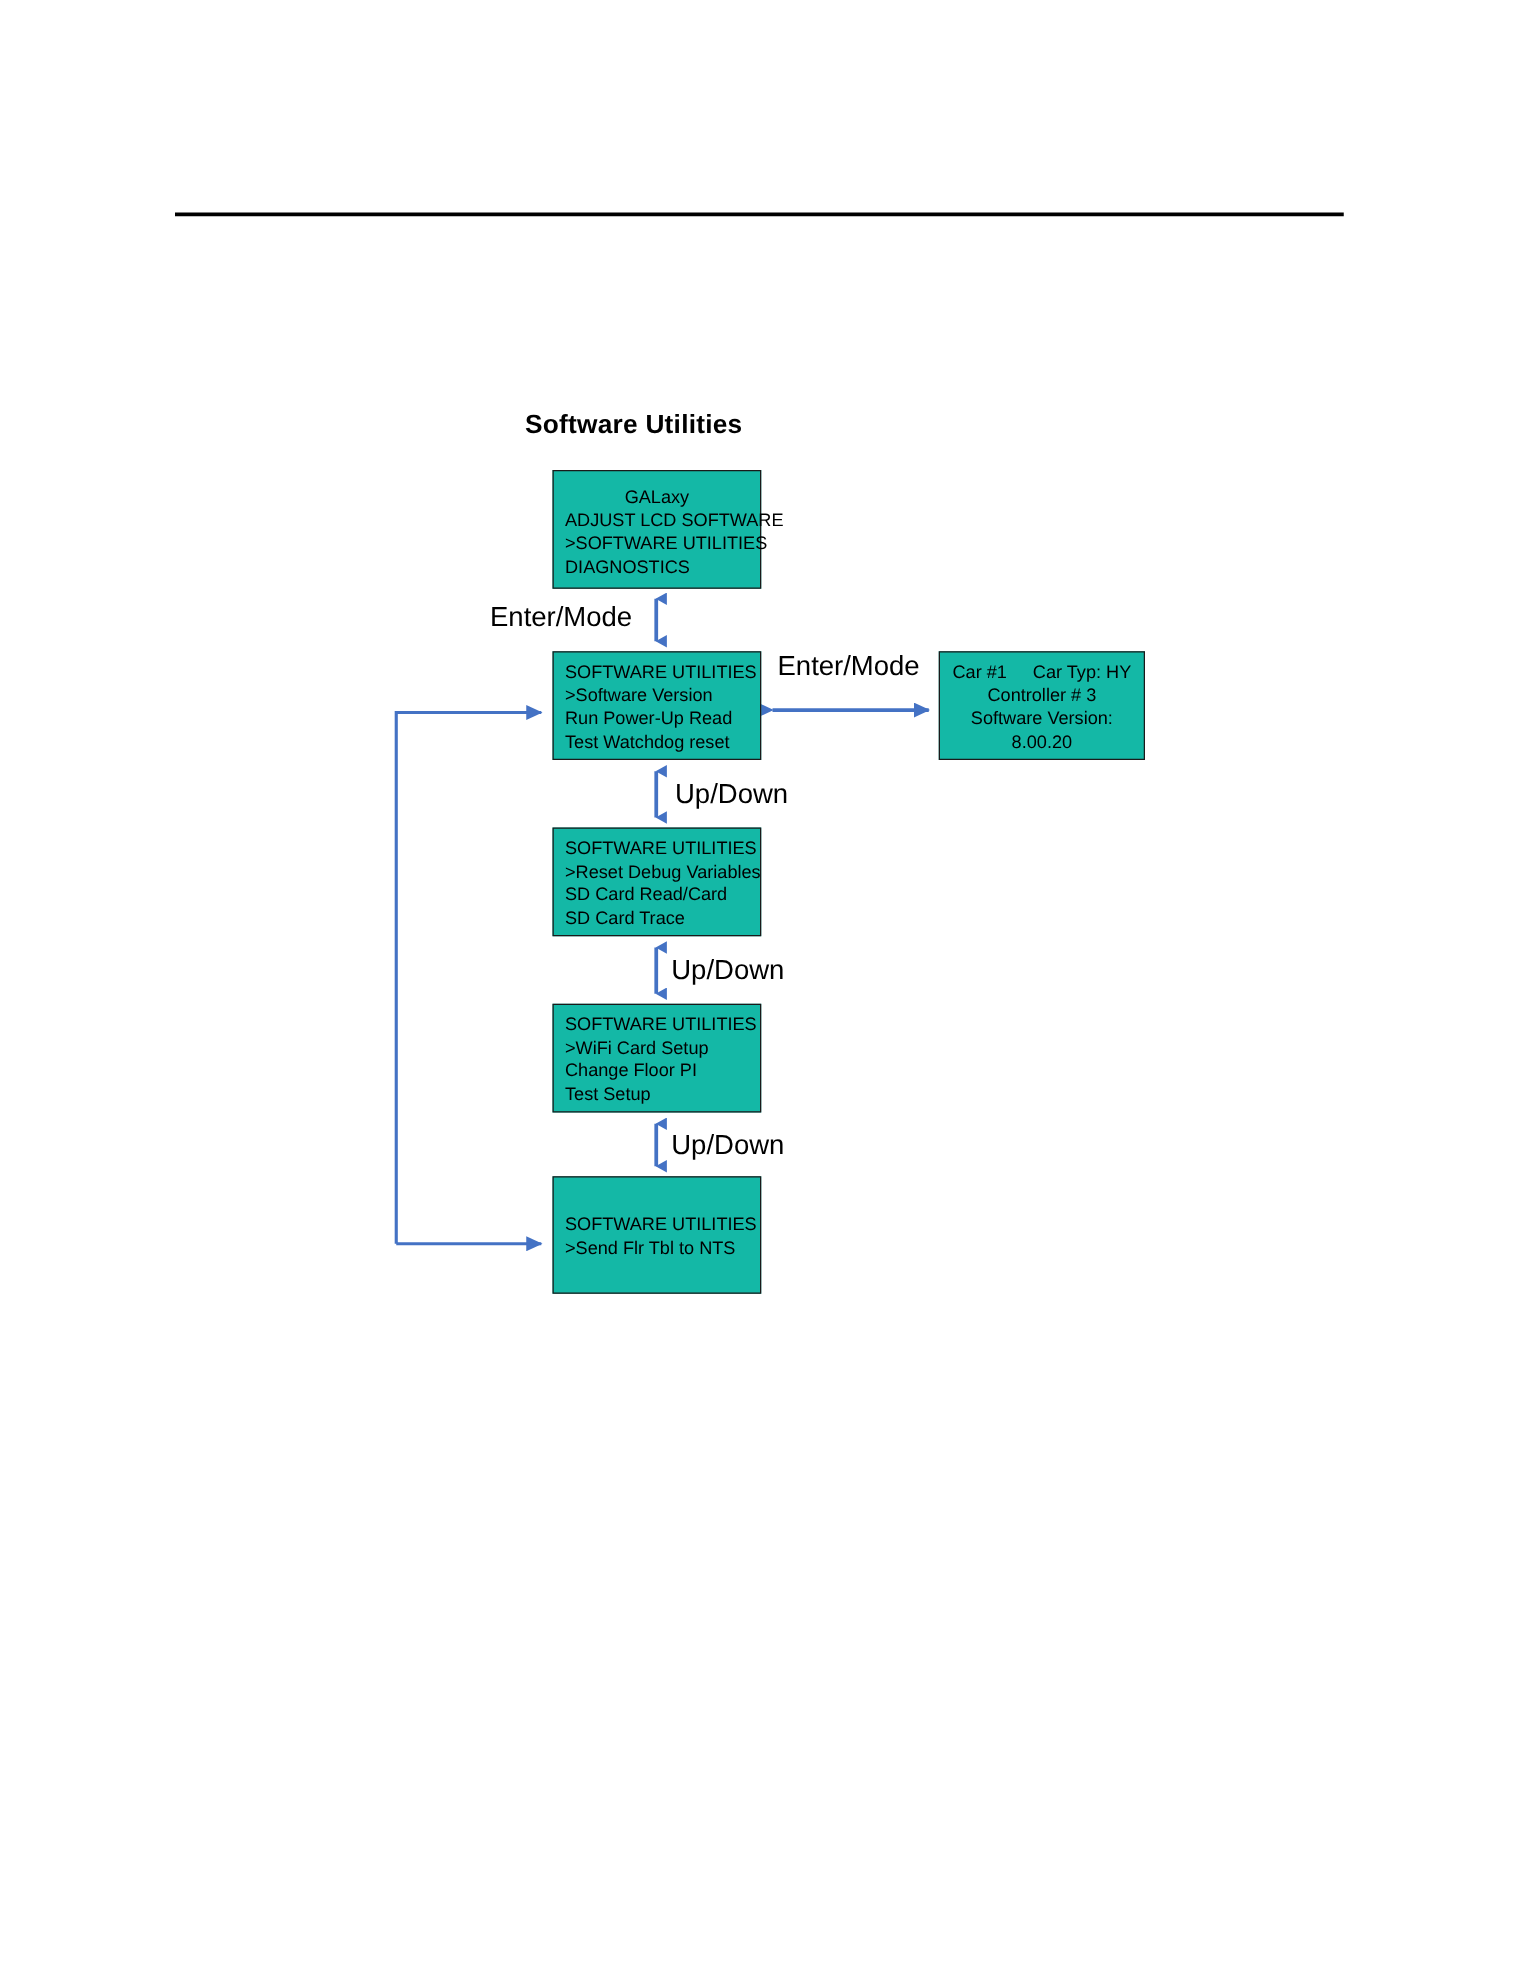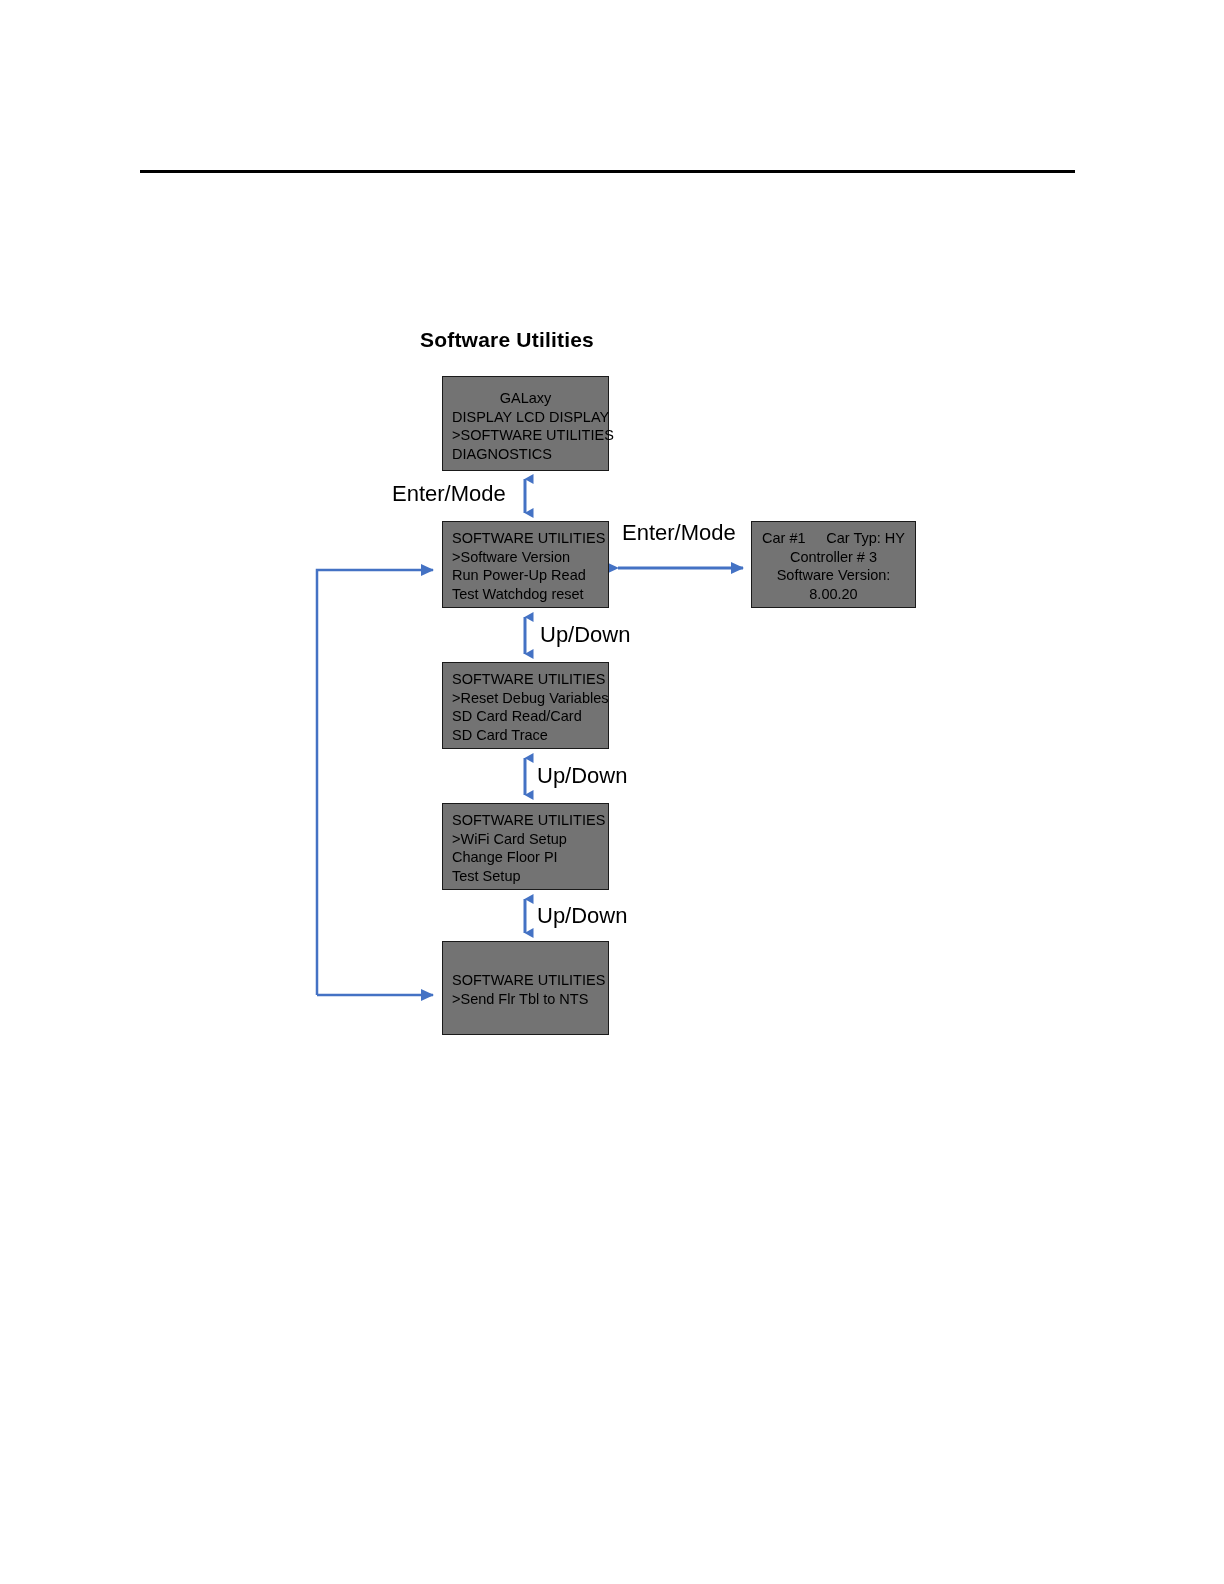--- a/index.html
+++ b/index.html
@@ -31,21 +31,21 @@
     left: 420px;
     top: 328px;
     font-size: 21px;
     font-weight: bold;
     letter-spacing: 0.2px;
     color: #000000;
     white-space: nowrap;
   }
   .lcd-box {
     position: absolute;
-    background: #737373;
+    background: #14b8a6;
     border: 1px solid #1a1a1a;
     box-sizing: border-box;
     font-size: 14.5px;
     line-height: 18.5px;
     color: #000000;
     padding: 0;
   }
   .lcd-line {
     white-space: pre;
     display: block;
@@ -141,21 +141,21 @@
     <line x1="525" y1="617" x2="525" y2="654" stroke="#4472C4" stroke-width="3" marker-start="url(#ah-up)" marker-end="url(#ah-down)"></line>
     <line x1="525" y1="758" x2="525" y2="795" stroke="#4472C4" stroke-width="3" marker-start="url(#ah-up)" marker-end="url(#ah-down)"></line>
     <line x1="525" y1="899" x2="525" y2="933" stroke="#4472C4" stroke-width="3" marker-start="url(#ah-up)" marker-end="url(#ah-down)"></line>
 
     <path d="M317,995 L317,570 L433,570" fill="none" stroke="#4472C4" stroke-width="2.5" marker-end="url(#ah-right)"></path>
     <path d="M317,995 L433,995" fill="none" stroke="#4472C4" stroke-width="2.5" marker-end="url(#ah-right)"></path>
   </svg>
 
   <div class="lcd-box lcd-left" id="box-main-menu">
     <span class="lcd-line">GALaxy</span>
-    <span class="lcd-line">DISPLAY LCD DISPLAY</span>
+    <span class="lcd-line">ADJUST LCD SOFTWARE</span>
     <span class="lcd-line">&gt;SOFTWARE UTILITIES</span>
     <span class="lcd-line">DIAGNOSTICS</span>
   </div>
 
   <div class="lcd-box lcd-left" id="box-su-1">
     <span class="lcd-line">SOFTWARE UTILITIES</span>
     <span class="lcd-line">&gt;Software Version</span>
     <span class="lcd-line">Run Power-Up Read</span>
     <span class="lcd-line">Test Watchdog reset</span>
   </div>

